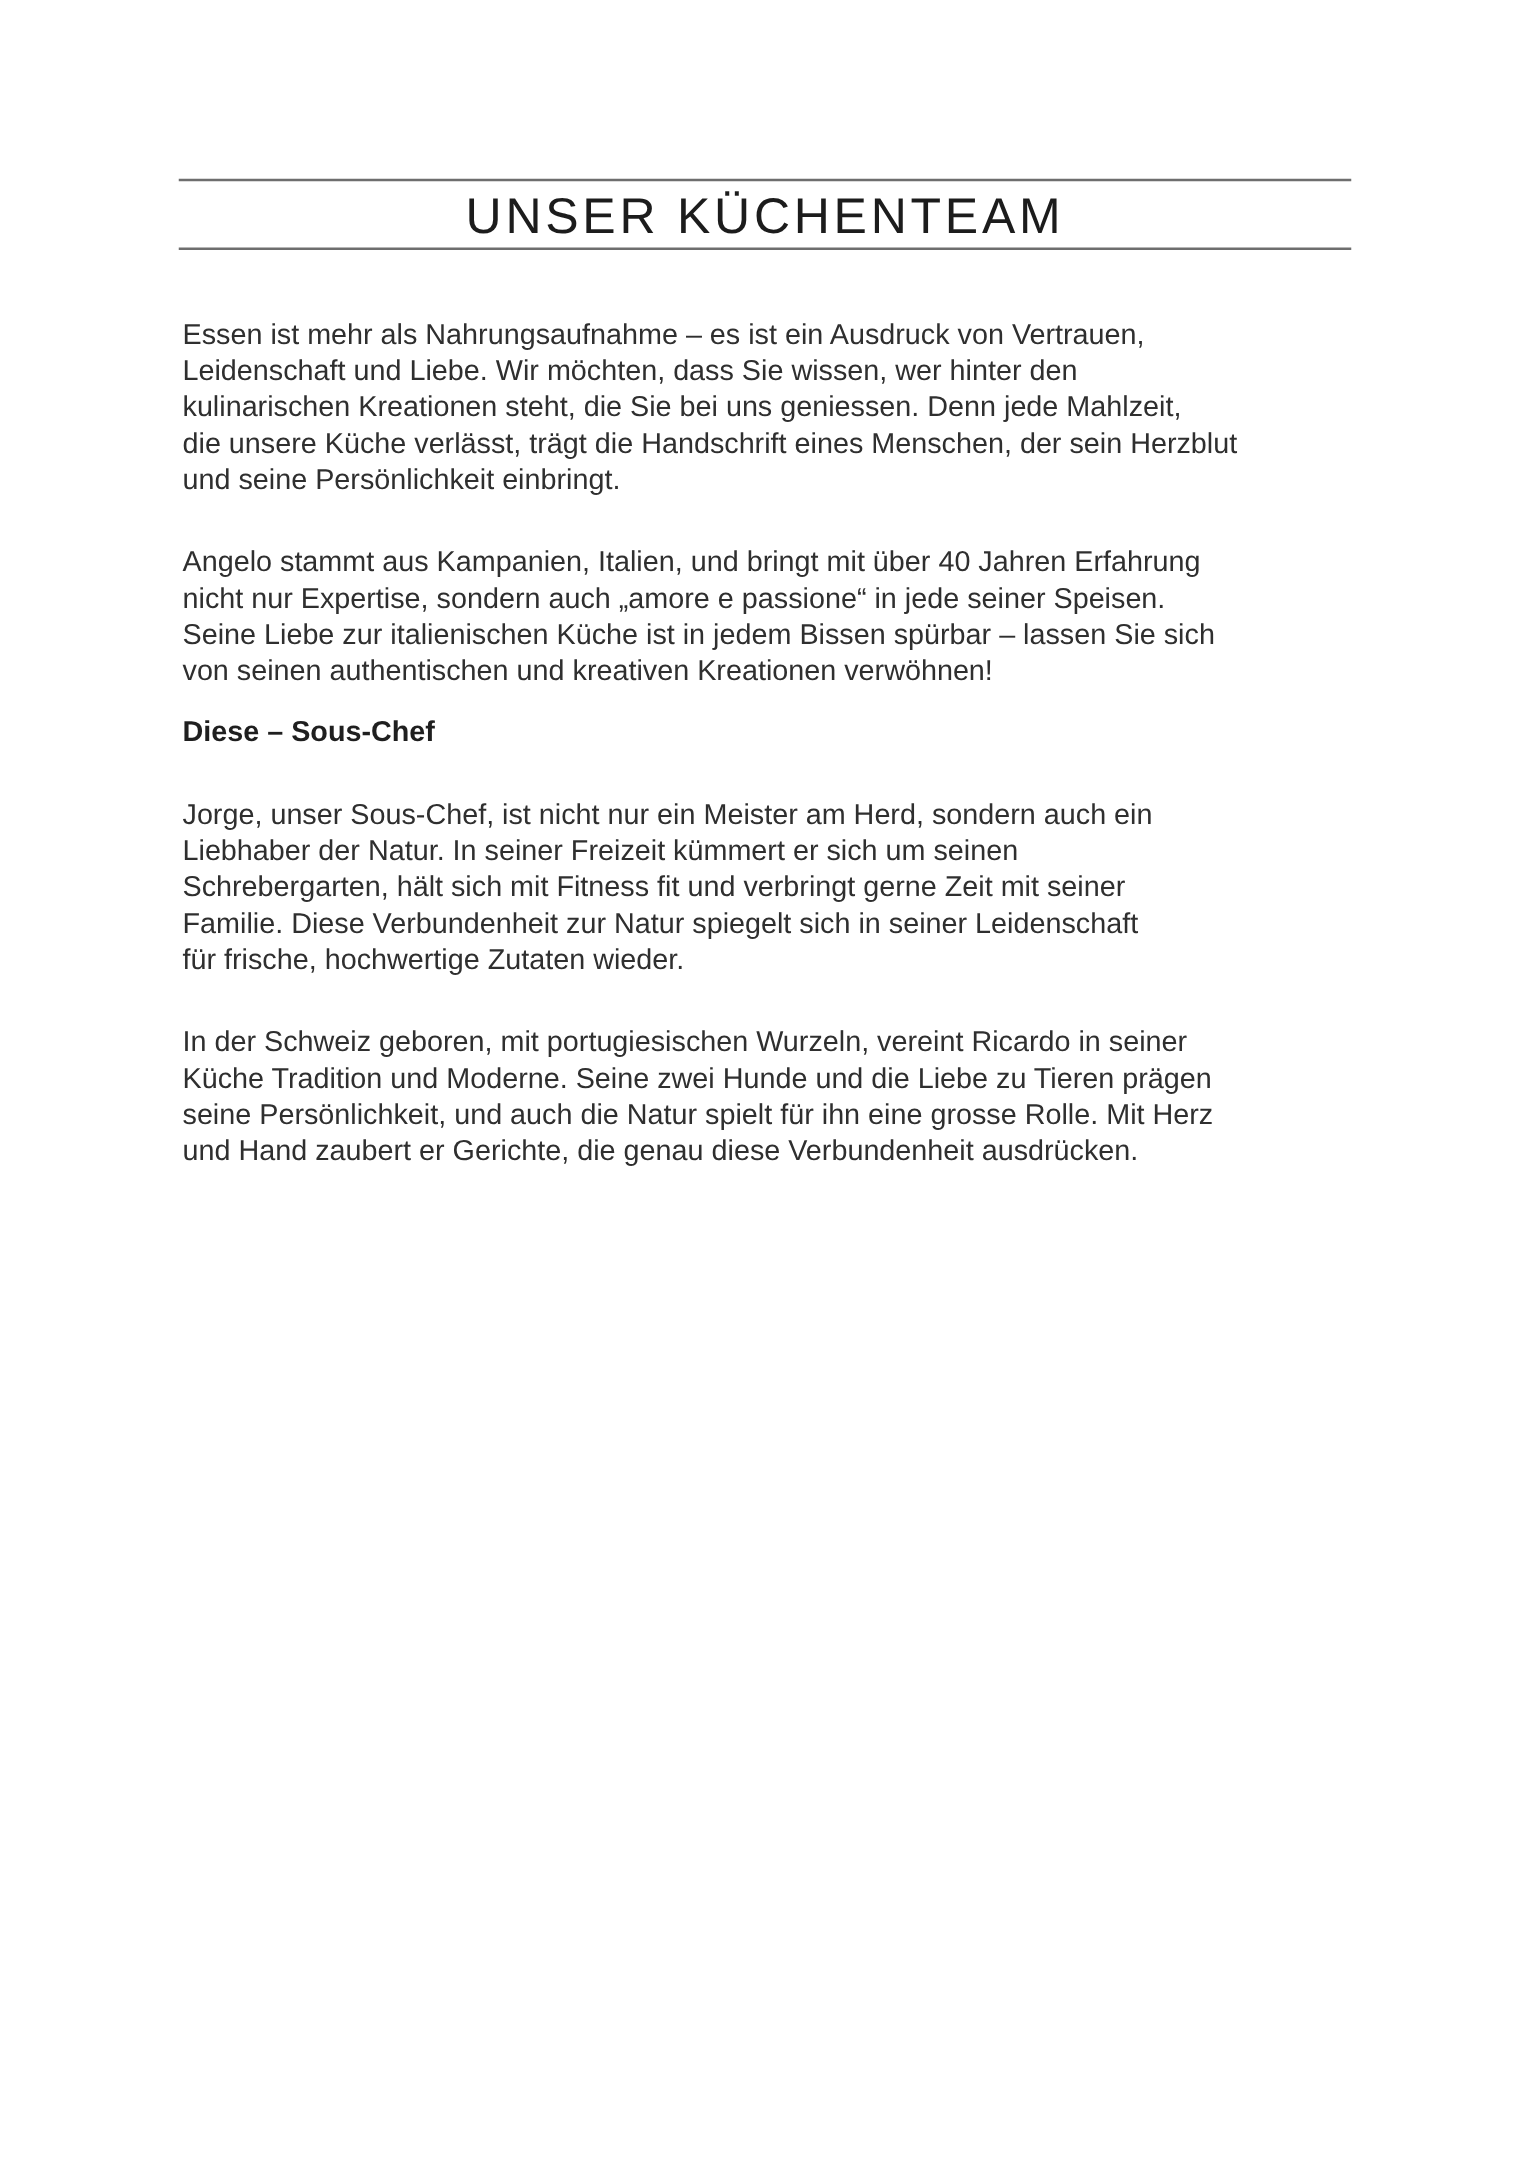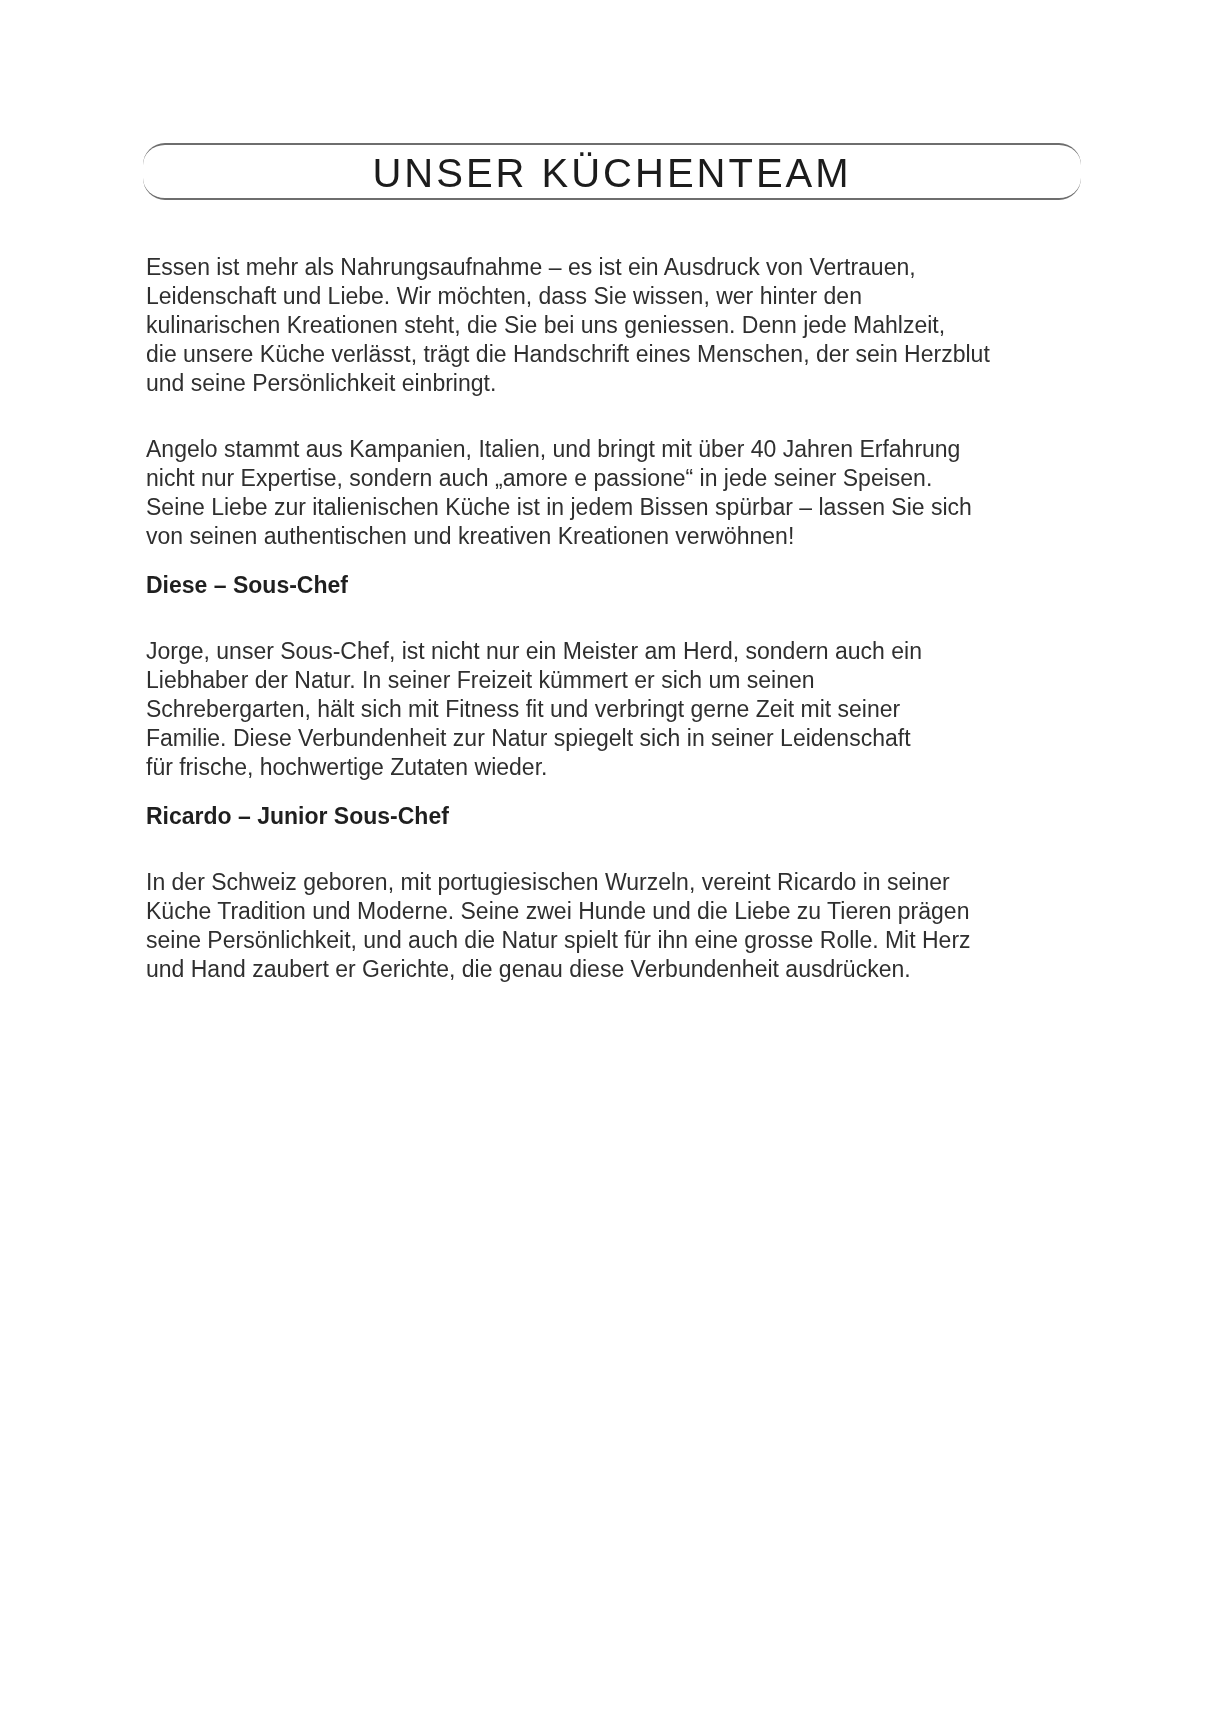--- a/index.html
+++ b/index.html
@@ -1,15 +1,15 @@
 <!DOCTYPE html>
 <html><head>
 <meta charset="utf-8">
 <style>
-  * { margin: 0; padding: 0; box-sizing: border-box; border-radius: 22px; }
+  * { margin: 0; padding: 0; box-sizing: border-box; }
   html, body {
     width: 1224px;
     background: #ffffff;
     font-family: "Liberation Sans", "DejaVu Sans", sans-serif;
   }
   .page {
     position: relative;
     width: 1224px;
     height: 1732px;
     background: #ffffff;
@@ -79,21 +79,20 @@
     <section class="section">
       <div class="section-heading">Diese – Sous-Chef</div>
       <div class="section-body">Jorge, unser Sous-Chef, ist nicht nur ein Meister am Herd, sondern auch ein
 Liebhaber der Natur. In seiner Freizeit kümmert er sich um seinen
 Schrebergarten, hält sich mit Fitness fit und verbringt gerne Zeit mit seiner
 Familie. Diese Verbundenheit zur Natur spiegelt sich in seiner Leidenschaft
 für frische, hochwertige Zutaten wieder.</div>
     </section>
 
     <section class="section">
-      <div class="section-heading">Ricardo – Junior Sous-Chef</div>
       <div class="section-body">In der Schweiz geboren, mit portugiesischen Wurzeln, vereint Ricardo in seiner
 Küche Tradition und Moderne. Seine zwei Hunde und die Liebe zu Tieren prägen
 seine Persönlichkeit, und auch die Natur spielt für ihn eine grosse Rolle. Mit Herz
 und Hand zaubert er Gerichte, die genau diese Verbundenheit ausdrücken.</div>
     </section>
 
   </main>
 
 </div>
 

